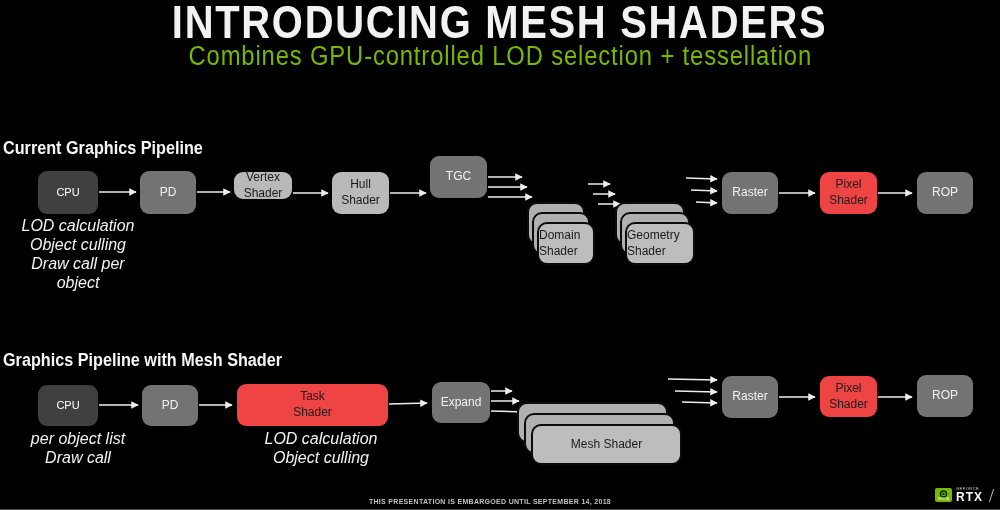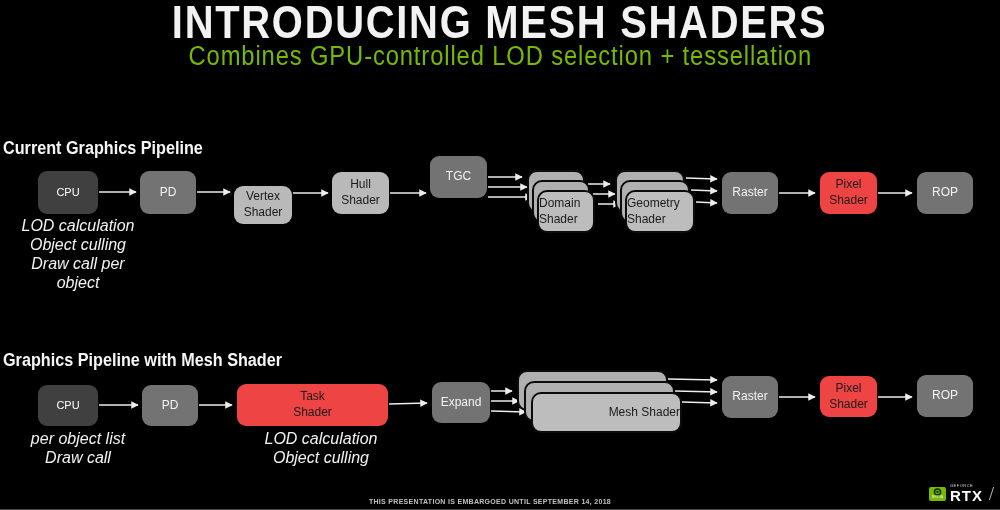--- a/index.html
+++ b/index.html
@@ -24,38 +24,38 @@
   .node .nl{white-space:pre-line;text-align:center;}
   .node.blue{background:#404040;color:#fff;font-size:11px;}
   .node.dark{background:#737373;color:#f2f2f2;}
   .node.light{background:#b9b9b9;color:#1b1b1b;}
   .node.lighter{background:#ef4444;color:#1b1b1b;}
 
   
   .stack{position:absolute;}
   .stack .layer{position:absolute;border-radius:10px;background:#b0b0b0;
         border:2px solid #0c0c0c;box-sizing:border-box;
-        display:flex;align-items:center;justify-content:flex-end;font-size:12px;color:#1b1b1b;line-height:1.3;}
+        display:flex;align-items:center;justify-content:center;font-size:12px;color:#1b1b1b;line-height:1.3;margin-top:32px;}
   .stack .layer.front{background:#bdbdbd;}
 
   
   .notes{position:absolute;color:#f2f2f2;font-style:italic;font-size:16px;line-height:19px;text-align:center;margin-left:8px;}
 
   .arrows{position:absolute;left:0;top:0;}
 
   
   .embargo{position:absolute;left:295px;top:498px;width:390px;text-align:center;
            font-size:7px;font-weight:bold;letter-spacing:0.3px;color:#c0c0c0;}
   .logo{position:absolute;right:8px;bottom:7px;display:flex;align-items:center;gap:4px;}
   .nv-badge{width:17px;height:14px;background:#76b900;border-radius:2px;
             display:flex;flex-direction:column;align-items:center;justify-content:center;}
   .nv-badge .maker{font-size:3px;color:#fff;line-height:3px;letter-spacing:0.2px;}
   .logo-text{display:flex;flex-direction:column;line-height:1;}
   .logo-text .brand{font-size:4px;letter-spacing:0.5px;color:#ddd;}
-  .logo-text .product{font-size:15px;font-weight:bold;letter-spacing:1px;color:#fafafa;}
+  .logo-text .product{font-size:12px;font-weight:bold;letter-spacing:1px;color:#fafafa;}
   .logo-slash{height:13px;width:4px;border-right:1.5px solid #bbb;transform:skewX(-18deg);}
 </style>
 </head>
 <body>
 
 <div class="slide">
 
   <svg class="arrows" width="1000" height="510">
     <defs>
       <marker id="ah" markerWidth="7" markerHeight="6" refX="4.5" refY="2.5" orient="auto">
@@ -102,21 +102,21 @@
   </div>
 
   <div class="pipeline-heading" style="left:3px;top:138px">Current Graphics Pipeline</div>
 
   <div class="node blue" style="left:38px;top:171px;width:60px;height:43px">
     <span class="nl">CPU</span>
     </div>
   <div class="node dark" style="left:140px;top:171px;width:56px;height:43px">
     <span class="nl">PD</span>
     </div>
-  <div class="node light" style="left:234px;top:186px;width:58px;height:38px">
+  <div class="node light" style="left:234px;top:172px;width:58px;height:27px">
     <span class="nl">Vertex
 Shader</span>
     </div>
   <div class="node light" style="left:332px;top:172px;width:57px;height:42px">
     <span class="nl">Hull
 Shader</span>
     </div>
   <div class="node dark" style="left:430px;top:156px;width:57px;height:42px">
     <span class="nl">TGC</span>
     </div>

